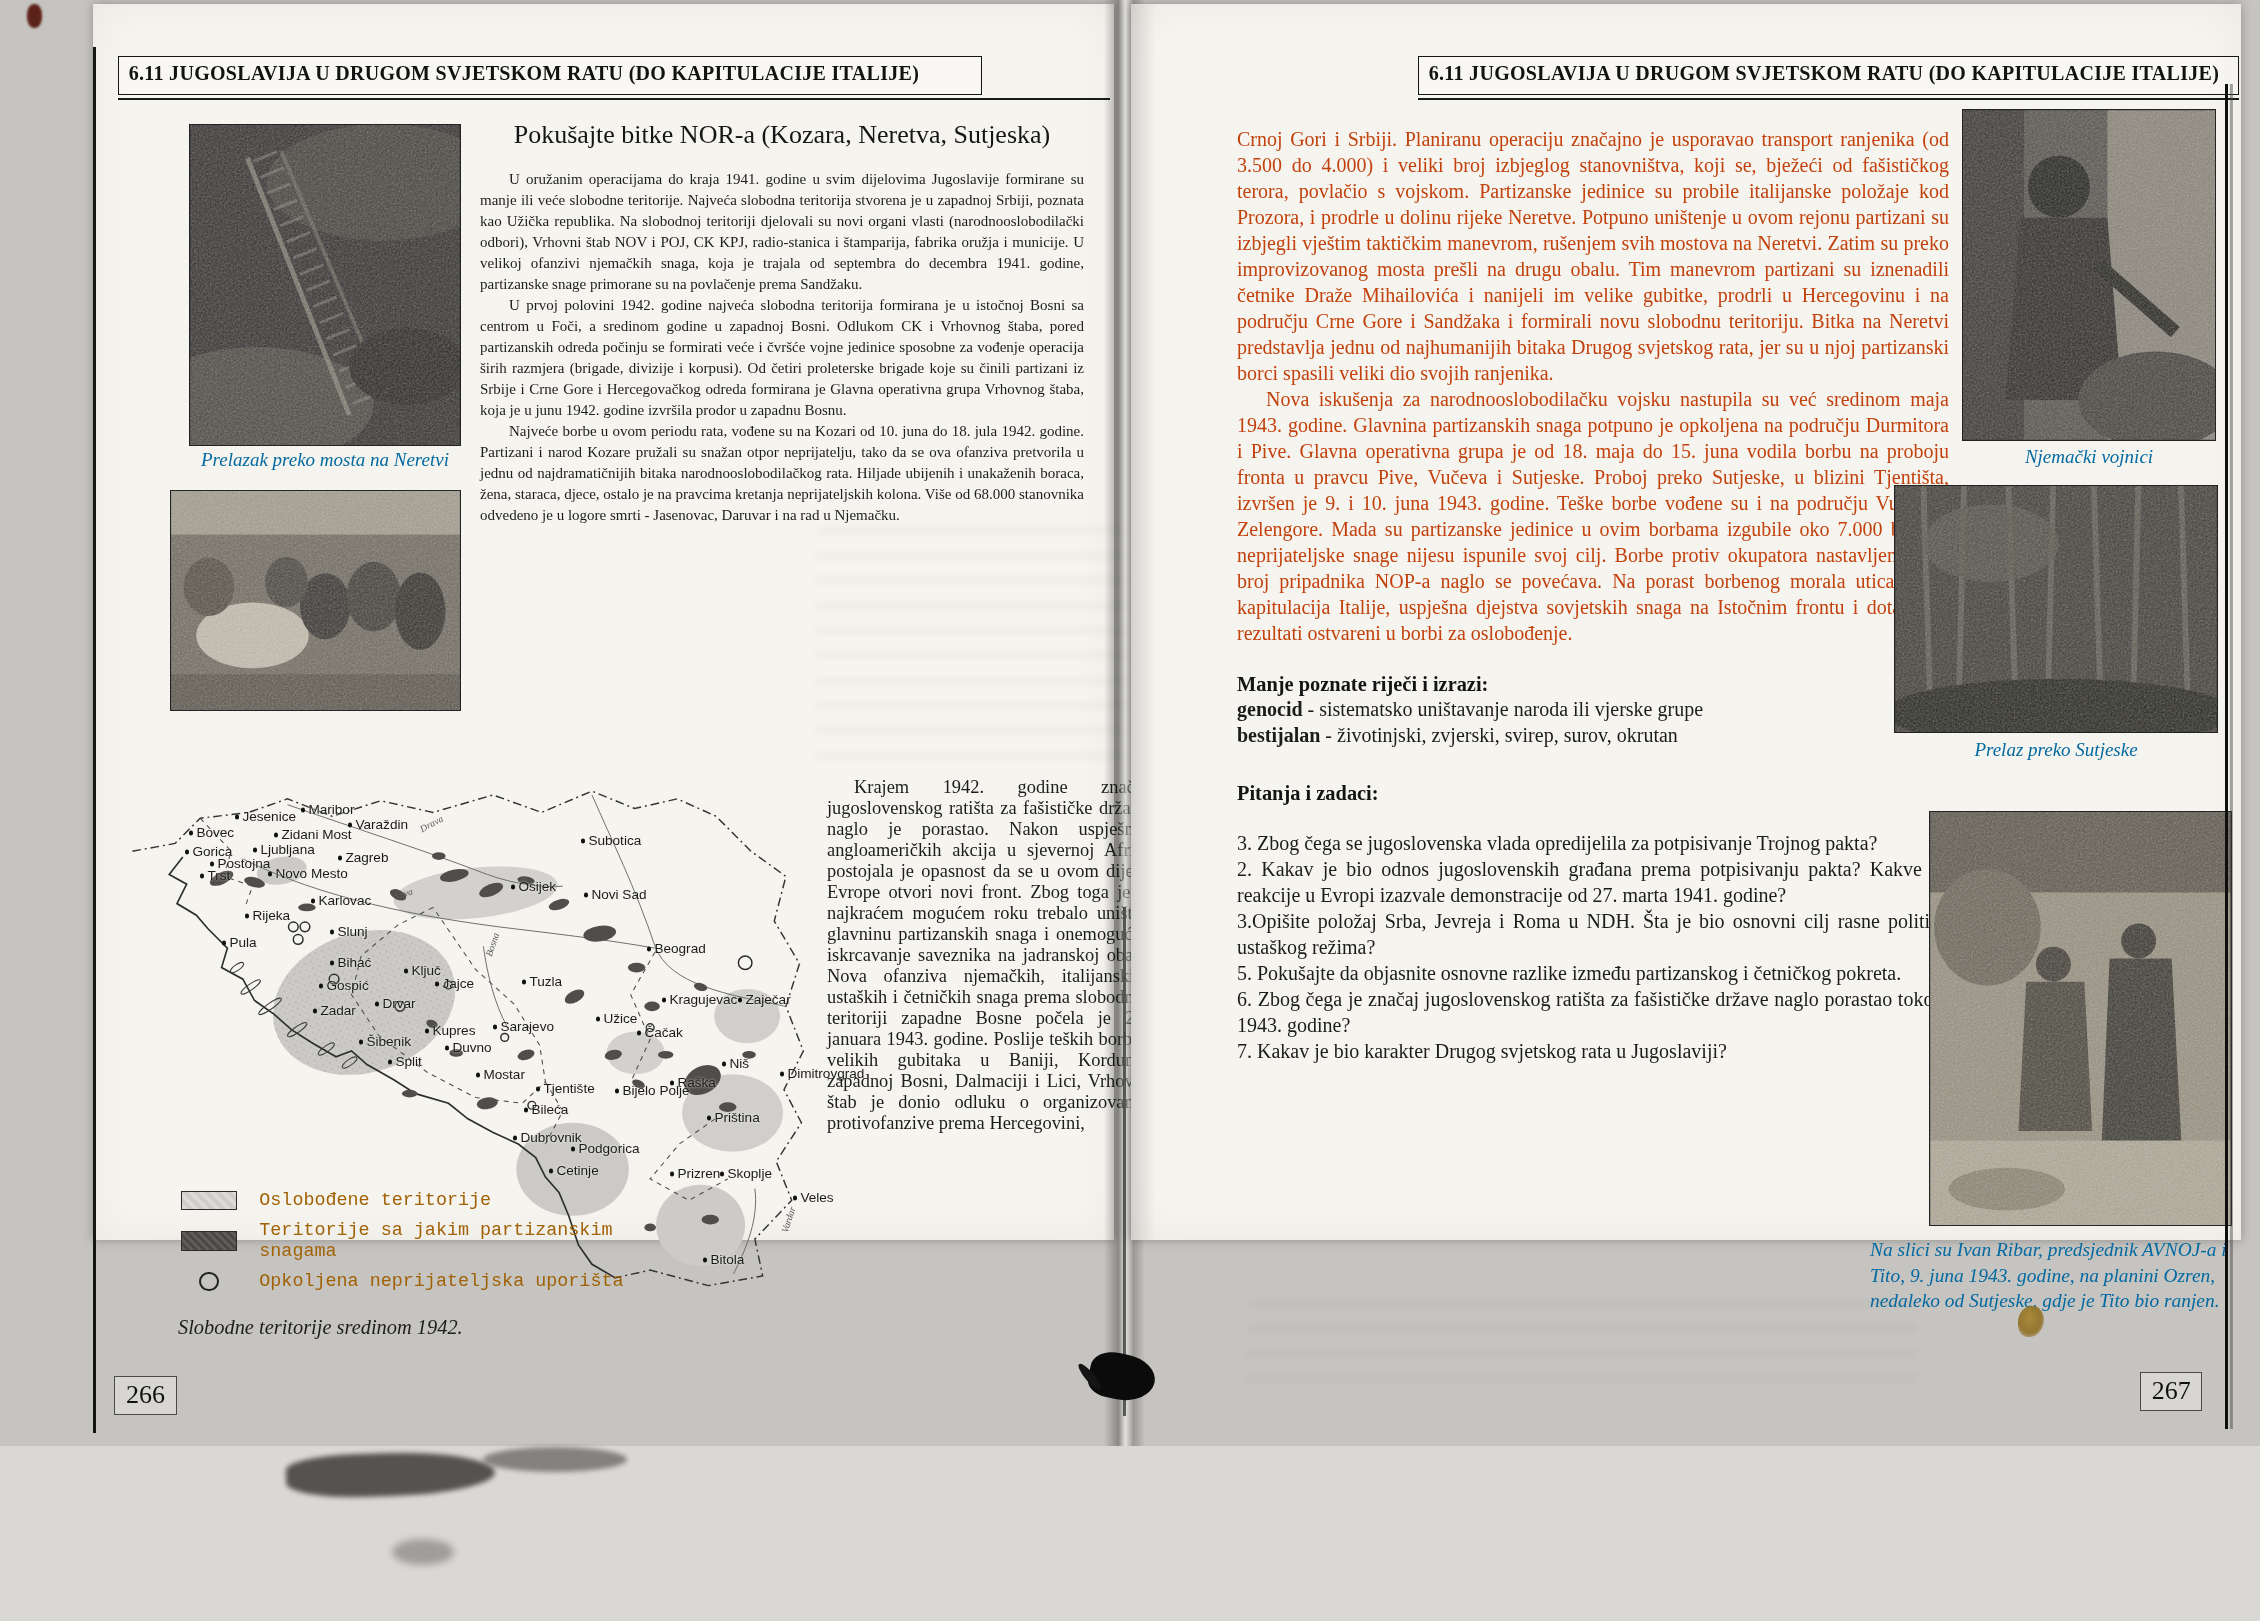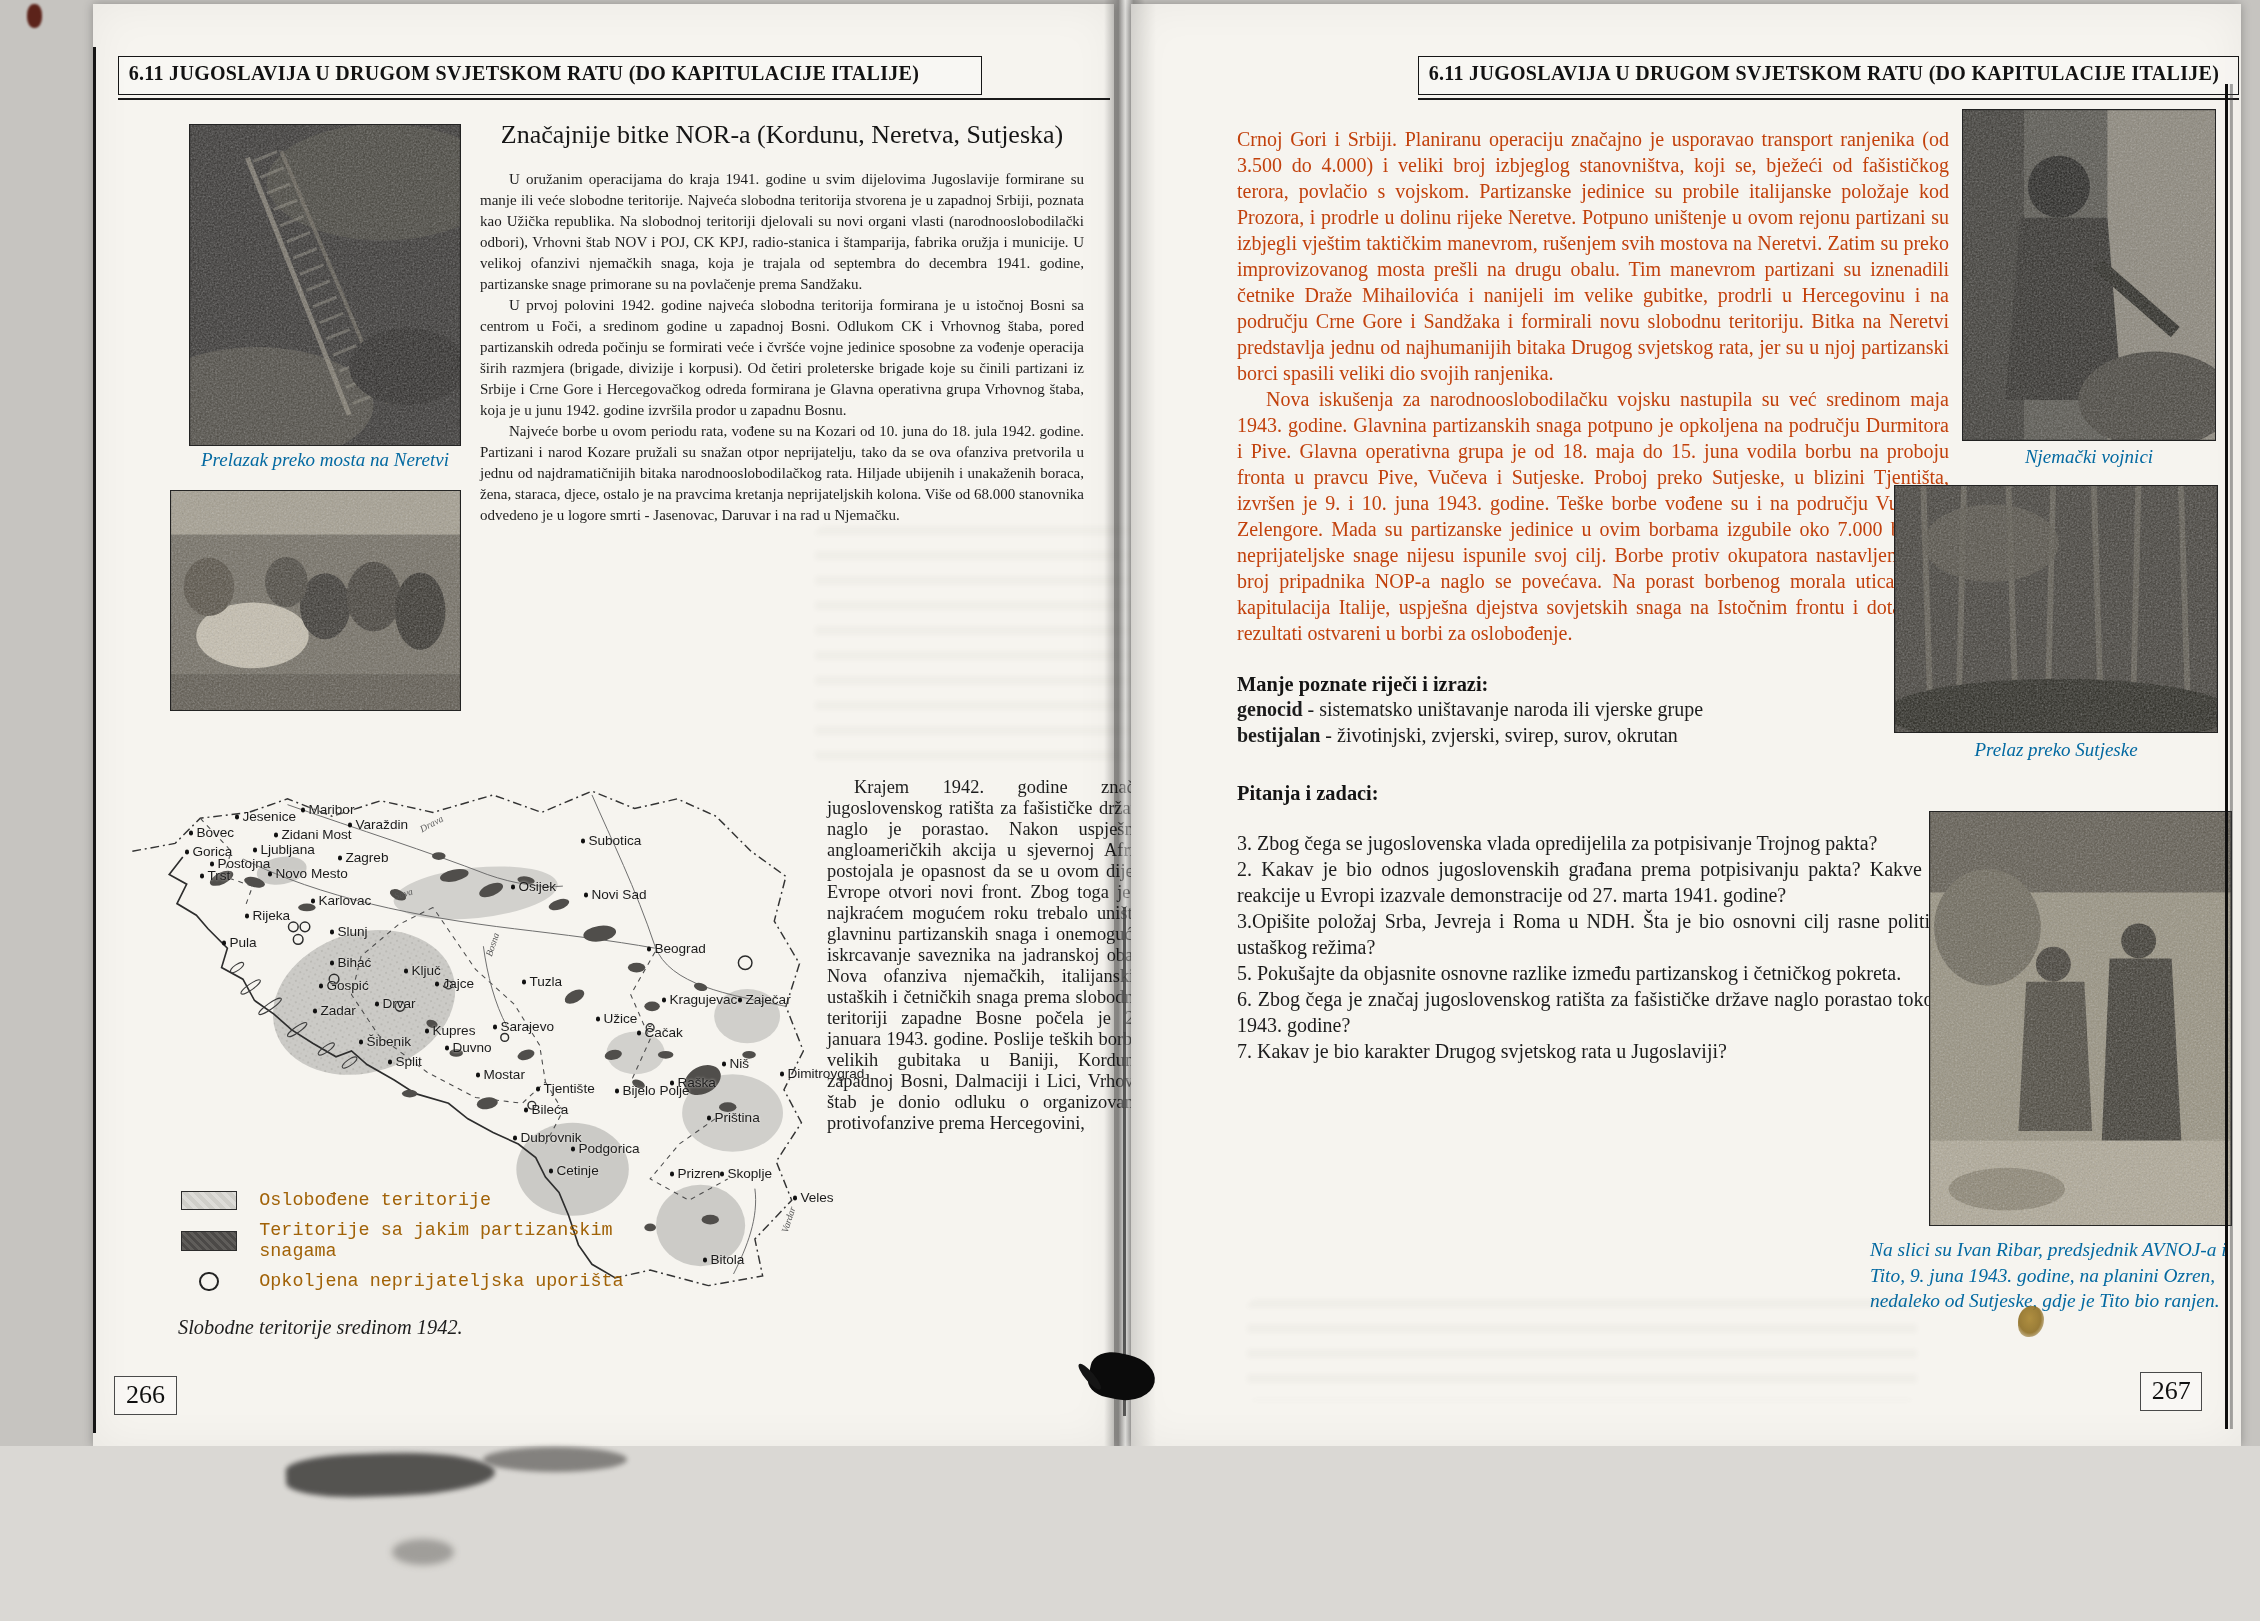--- a/index.html
+++ b/index.html
@@ -1,20 +1,20 @@
 <!DOCTYPE html>
 <html><head>
 <meta charset="utf-8">
 <style>
   html,body{margin:0;padding:0;}
   body{
     width:2261px;height:1621px;position:relative;overflow:hidden;
     background:#c6c4c0;font-family:"Liberation Serif",serif;color:#1c1c1c;
   }
-  .page{position:absolute;top:3.9px;height:1442px;background:#f6f4ef;
+  .page{position:absolute;top:3.9px;height:1236px;background:#f6f4ef;
         box-shadow:0 0 9.7px rgba(0,0,0,.28), inset 0 0 45px rgba(0,0,0,.05);}
   .page.left{left:93px;width:1021px;}
   .page.right{left:1131px;width:1110px;}
   .page.right::before{content:"";position:absolute;left:0;top:0;bottom:0;width:25px;
         background:linear-gradient(90deg,rgba(0,0,0,.12),rgba(0,0,0,0));}
 
   
   .edgeline-left{position:absolute;left:0;top:43px;width:2.9px;height:1386px;background:#151515;}
   .edgeline-right{position:absolute;right:12.6px;top:80px;width:3.9px;height:1345px;background:#0e0e0e;box-shadow:4.9px 0 0 rgba(60,60,60,.45);}
   .fold{position:absolute;left:1104px;top:0;width:41px;height:1446px;
@@ -148,21 +148,21 @@
         <ellipse cx="210" cy="110" rx="28" ry="36" fill="#423e37"></ellipse>
         <ellipse cx="258" cy="125" rx="26" ry="40" fill="#34312b"></ellipse>
         <ellipse cx="120" cy="95" rx="22" ry="26" fill="#4a463e"></ellipse>
         <ellipse cx="40" cy="100" rx="26" ry="30" fill="#554f44"></ellipse>
         <rect y="190" width="300" height="38" fill="#5c574d"></rect>
         <rect width="300" height="228" filter="url(#grain)" opacity=".45"></rect>
         <rect x="0" y="0" width="300" height="228" fill="none" stroke="#222" stroke-width="2"></rect>
       </svg>
     </figure>
 
-    <h1 class="title">Značajnije bitke NOR-a (Kordunu, Neretva, Sutjeska)</h1>
+    <h1 class="title">Pokušajte bitke NOR-a (Kozara, Neretva, Sutjeska)</h1>
 
     <div class="ltext">
       <p class="ind">U oružanim operacijama do kraja 1941. godine u svim dijelovima Jugoslavije formirane su manje ili veće slobodne teritorije. Najveća slobodna teritorija stvorena je u zapadnoj Srbiji, poznata kao Užička republika. Na slobodnoj teritoriji djelovali su novi organi vlasti (narodnooslobodilački odbori), Vrhovni štab NOV i POJ, CK KPJ, radio-stanica i štamparija, fabrika oružja i municije. U velikoj ofanzivi njemačkih snaga, koja je trajala od septembra do decembra 1941. godine, partizanske snage primorane su na povlačenje prema Sandžaku.</p>
       <p class="ind">U prvoj polovini 1942. godine najveća slobodna teritorija formirana je u istočnoj Bosni sa centrom u Foči, a sredinom godine u zapadnoj Bosni. Odlukom CK i Vrhovnog štaba, pored partizanskih odreda počinju se formirati veće i čvršće vojne jedinice sposobne za vođenje operacija širih razmjera (brigade, divizije i korpusi). Od četiri proleterske brigade koje su činili partizani iz Srbije i Crne Gore i Hercegovačkog odreda formirana je Glavna operativna grupa Vrhovnog štaba, koja je u junu 1942. godine izvršila prodor u zapadnu Bosnu.</p>
       <p class="ind">Najveće borbe u ovom periodu rata, vođene su na Kozari od 10. juna do 18. jula 1942. godine. Partizani i narod Kozare pružali su snažan otpor neprijatelju, tako da se ova ofanziva pretvorila u jednu od najdramatičnijih bitaka narodnooslobodilačkog rata. Hiljade ubijenih i unakaženih boraca, žena, staraca, djece, ostalo je na pravcima kretanja neprijateljskih kolona. Više od 68.000 stanovnika odvedeno je u logore smrti - Jasenovac, Daruvar i na rad u Njemačku.</p>
     </div>
 
     <div class="map">
       <svg width="713" height="543" viewBox="0 0 735 560">
 

